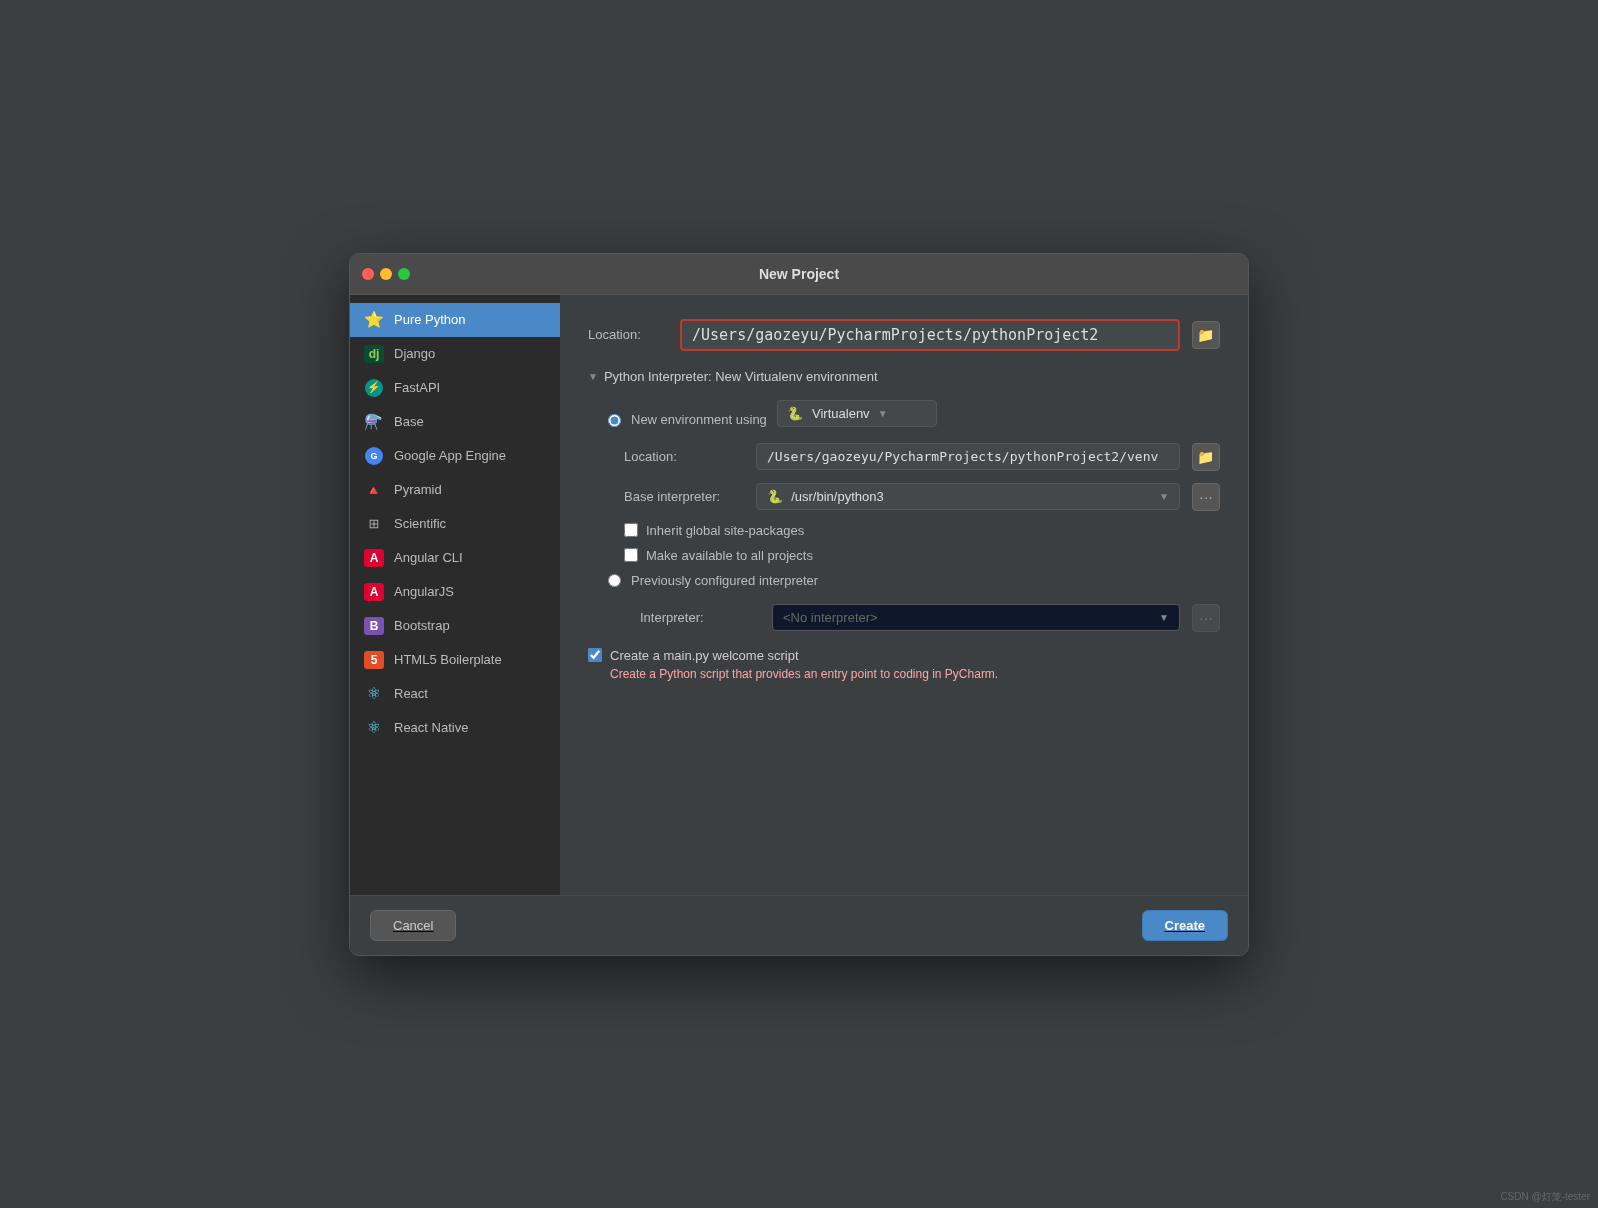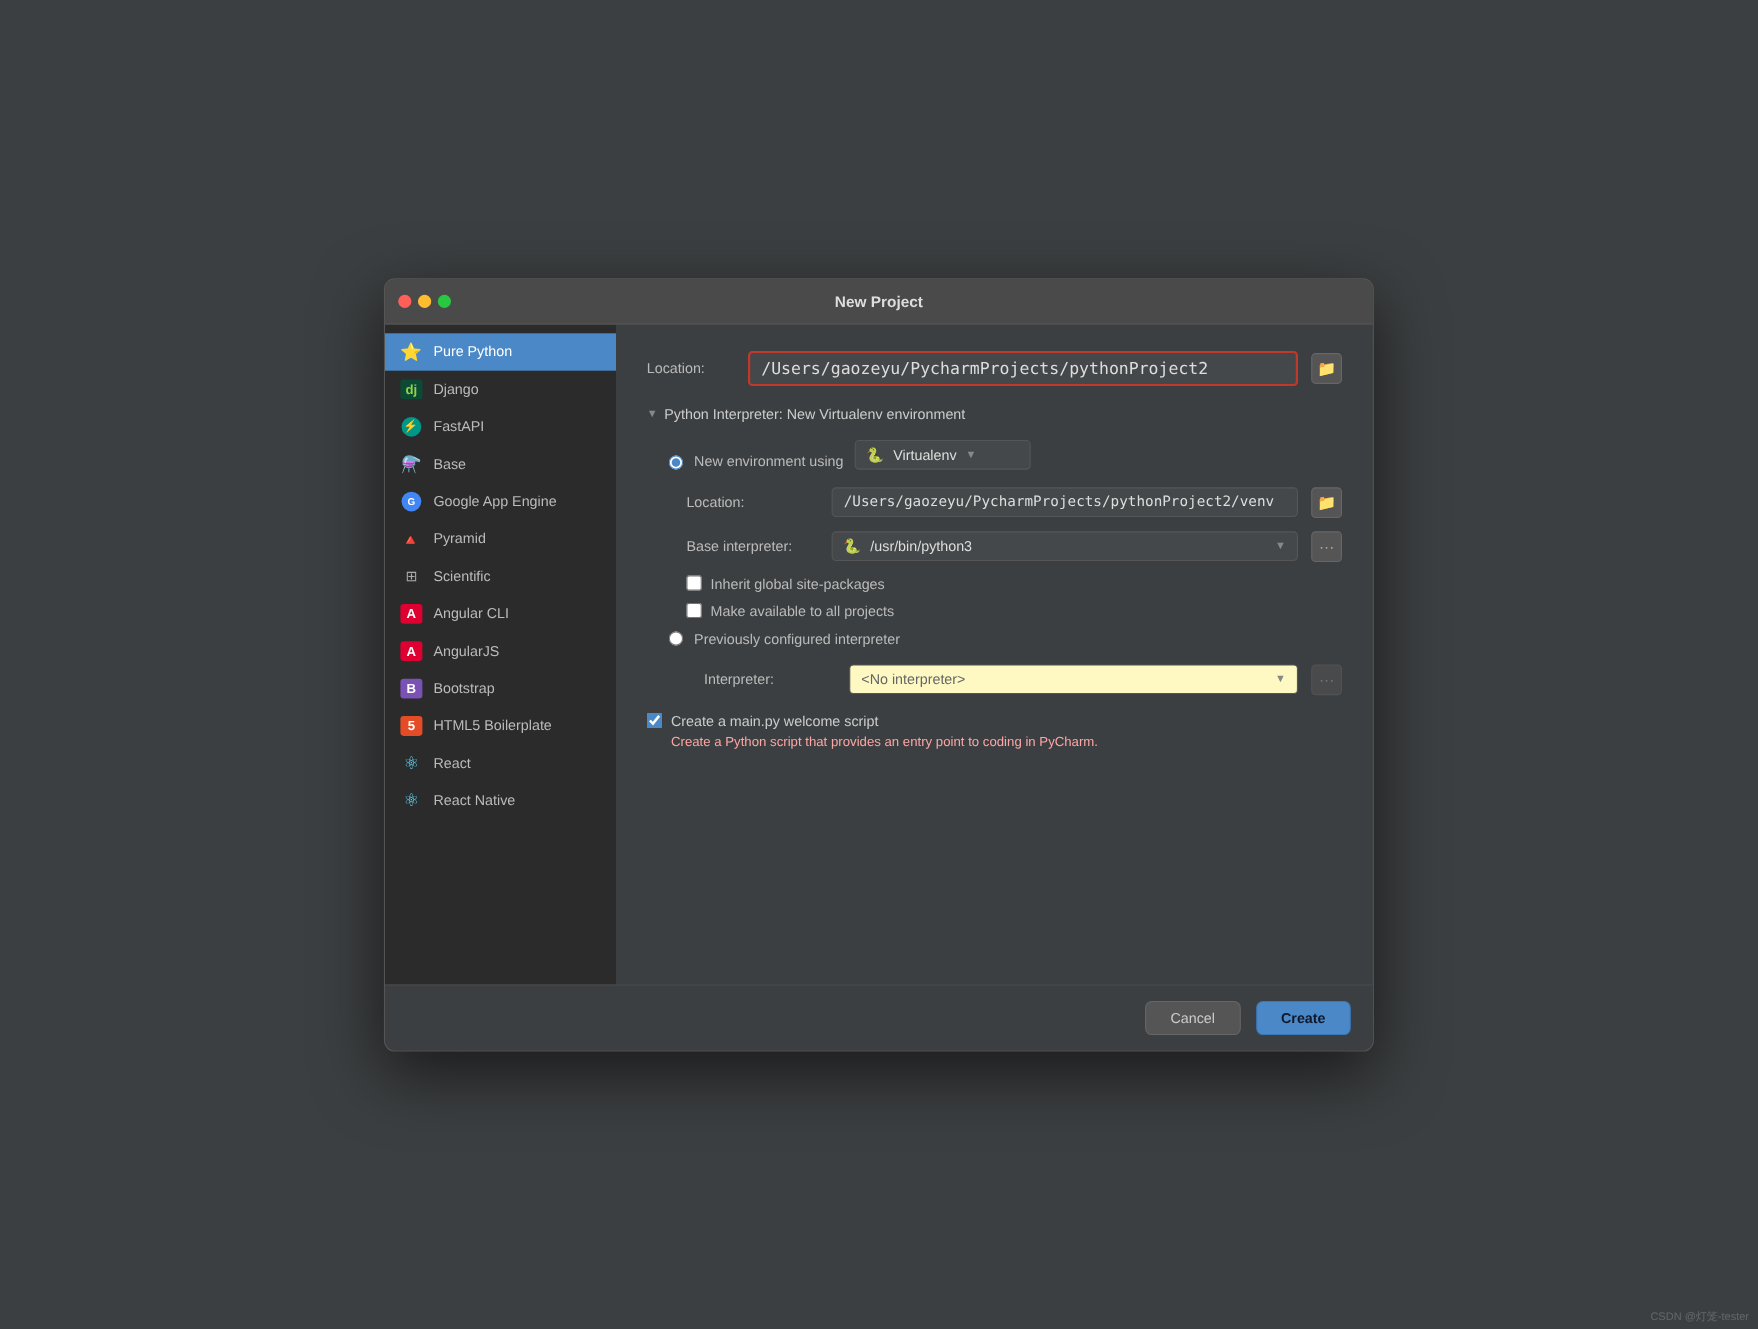--- a/index.html
+++ b/index.html
@@ -248,21 +248,21 @@
       align-items: center;
       gap: 10px;
       margin-bottom: 16px;
       margin-top: 8px;
     }
     .prev-interpreter-section {
       padding-left: 16px;
     }
     .no-interpreter-dropdown {
       flex: 1;
-      background: #fef9c3;
+      background: #0f172a;
       border: 1px solid #555;
       border-radius: 4px;
       padding: 5px 10px;
       color: #666;
       font-size: 13px;
       display: flex;
       align-items: center;
       gap: 8px;
       cursor: pointer;
     }
@@ -277,40 +277,41 @@
       color: #ccc;
     }
     .create-script-sub {
       font-size: 12px;
       color: #fca5a5;
       padding-left: 22px;
     }
     .dialog-footer {
       padding: 14px 20px;
       display: flex;
-      justify-content: flex-end;
+      justify-content: space-between;
       gap: 14px;
       background: #3c3f41;
       border-top: 1px solid #4a4a4a;
+      text-decoration: underline;
     }
     .btn-cancel {
       padding: 7px 22px;
       background: #555;
       border: 1px solid #666;
       border-radius: 6px;
       color: #ccc;
       font-size: 13px;
       cursor: pointer;
     }
     .btn-create {
       padding: 7px 22px;
       background: #4a88c7;
       border: 1px solid #3a78b7;
       border-radius: 6px;
-      color: #0f172a;
+      color: #ffffff;
       font-size: 13px;
       font-weight: 600;
       cursor: pointer;
     }
     .watermark {
       position: fixed;
       bottom: 4px;
       right: 8px;
       font-size: 10px;
       color: rgba(255,255,255,0.2);

